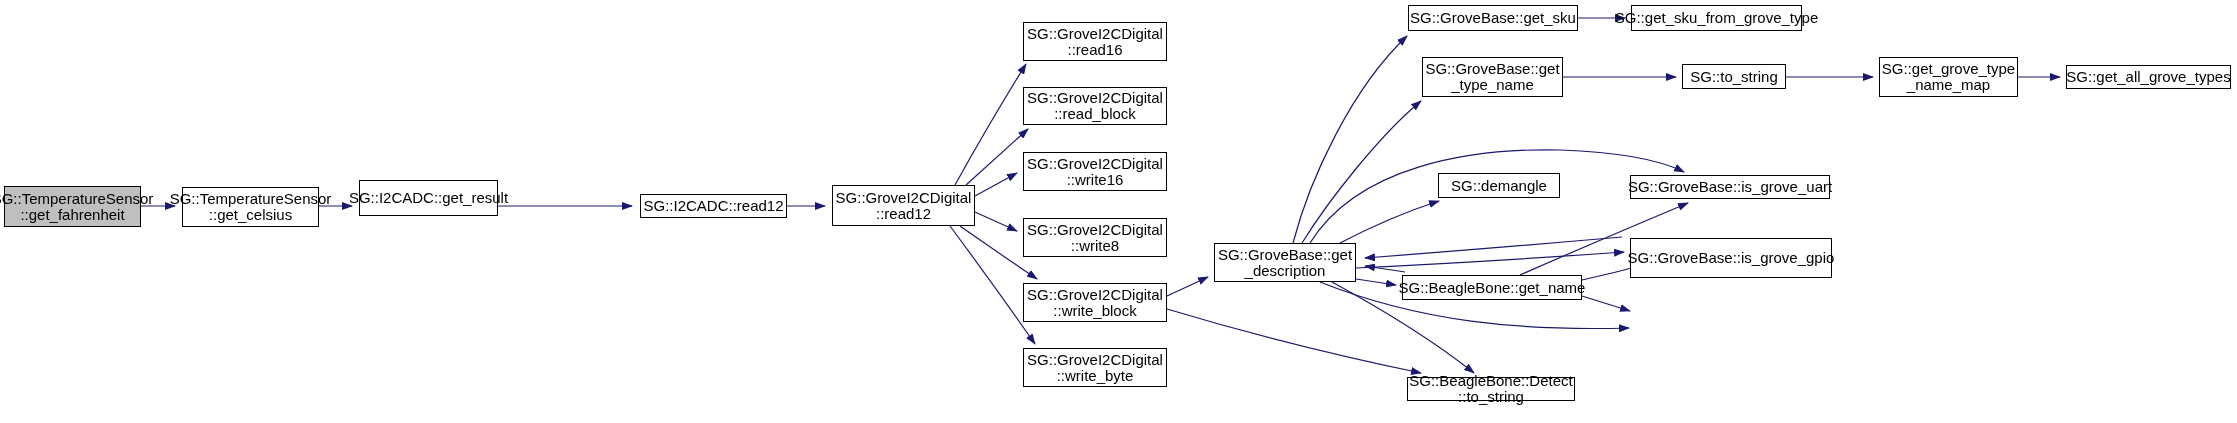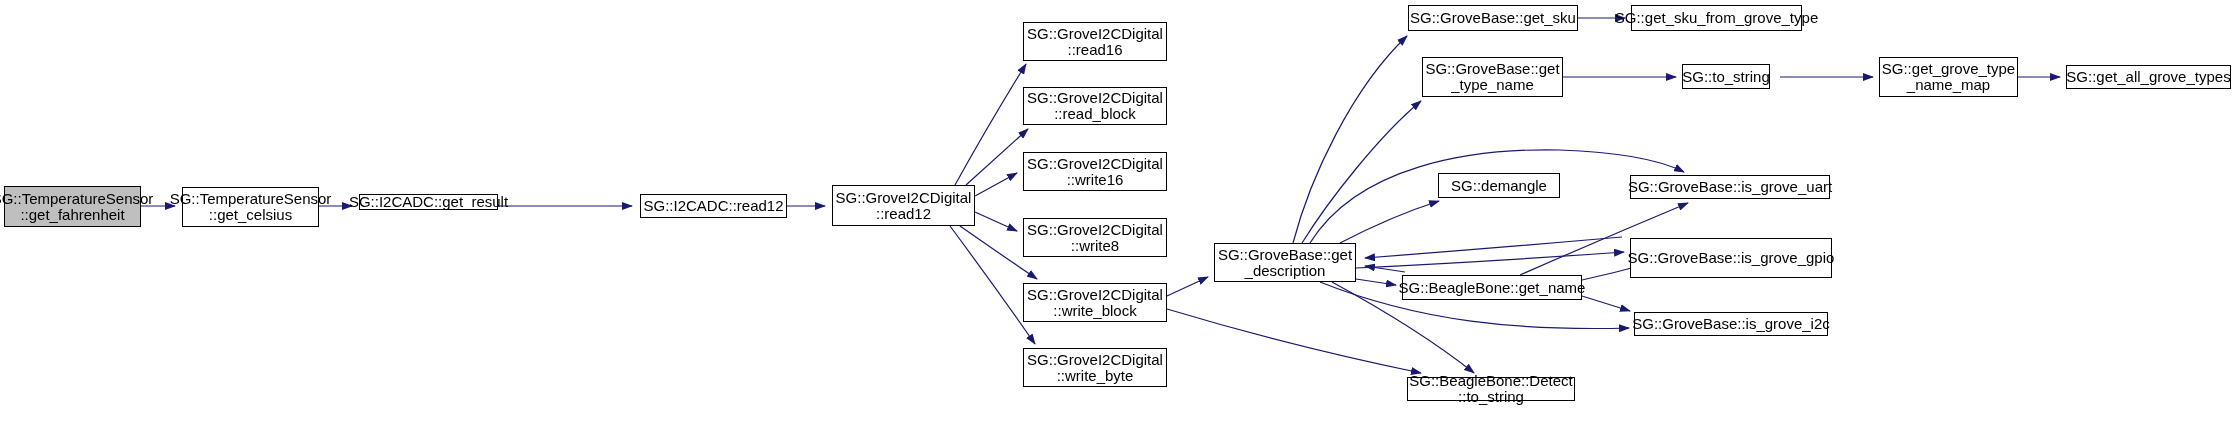--- a/index.html
+++ b/index.html
@@ -60,21 +60,21 @@
   <div class="node hl" style="left:4px;top:186px;width:137px;height:41px">
     <span>SG::TemperatureSensor</span>
     <span>::get_fahrenheit</span>
   </div>
 
   <div class="node" style="left:182px;top:187px;width:137px;height:40px">
     <span>SG::TemperatureSensor</span>
     <span>::get_celsius</span>
   </div>
 
-  <div class="node" style="left:359px;top:194px;width:139px;height:16px">
+  <div class="node" style="left:359px;top:180px;width:139px;height:36px">
     <span>SG::I2CADC::get_result</span>
   </div>
 
   <div class="node" style="left:640px;top:194px;width:147px;height:24px">
     <span>SG::I2CADC::read12</span>
   </div>
 
   <div class="node" style="left:832px;top:185px;width:143px;height:41px">
     <span>SG::GroveI2CDigital</span>
     <span>::read12</span>
@@ -124,43 +124,40 @@
   </div>
 
   <div class="node" style="left:1630px;top:175px;width:200px;height:24px">
     <span>SG::GroveBase::is_grove_uart</span>
   </div>
 
   <div class="node" style="left:1630px;top:238px;width:202px;height:40px">
     <span>SG::GroveBase::is_grove_gpio</span>
   </div>
 
-  <div class="node" style="left:1634px;top:312px;width:194px;height:24px">
-    <span>SG::GroveBase::is_grove_i2c</span>
-  </div>
 
   <div class="node" style="left:1407px;top:377px;width:168px;height:24px">
     <span>SG::BeagleBone::Detect</span>
     <span>::to_string</span>
   </div>
 
   <div class="node" style="left:1408px;top:5px;width:170px;height:26px">
     <span>SG::GroveBase::get_sku</span>
   </div>
 
   <div class="node" style="left:1631px;top:5px;width:171px;height:26px">
     <span>SG::get_sku_from_grove_type</span>
   </div>
 
   <div class="node" style="left:1422px;top:57px;width:141px;height:40px">
     <span>SG::GroveBase::get</span>
     <span>_type_name</span>
   </div>
 
-  <div class="node" style="left:1682px;top:64px;width:88px;height:25px">
+  <div class="node" style="left:1682px;top:64px;width:104px;height:25px">
     <span>SG::to_string</span>
   </div>
 
   <div class="node" style="left:1879px;top:57px;width:139px;height:40px">
     <span>SG::get_grove_type</span>
     <span>_name_map</span>
   </div>
 
   <div class="node" style="left:2066px;top:65px;width:165px;height:24px">
     <span>SG::get_all_grove_types</span>

